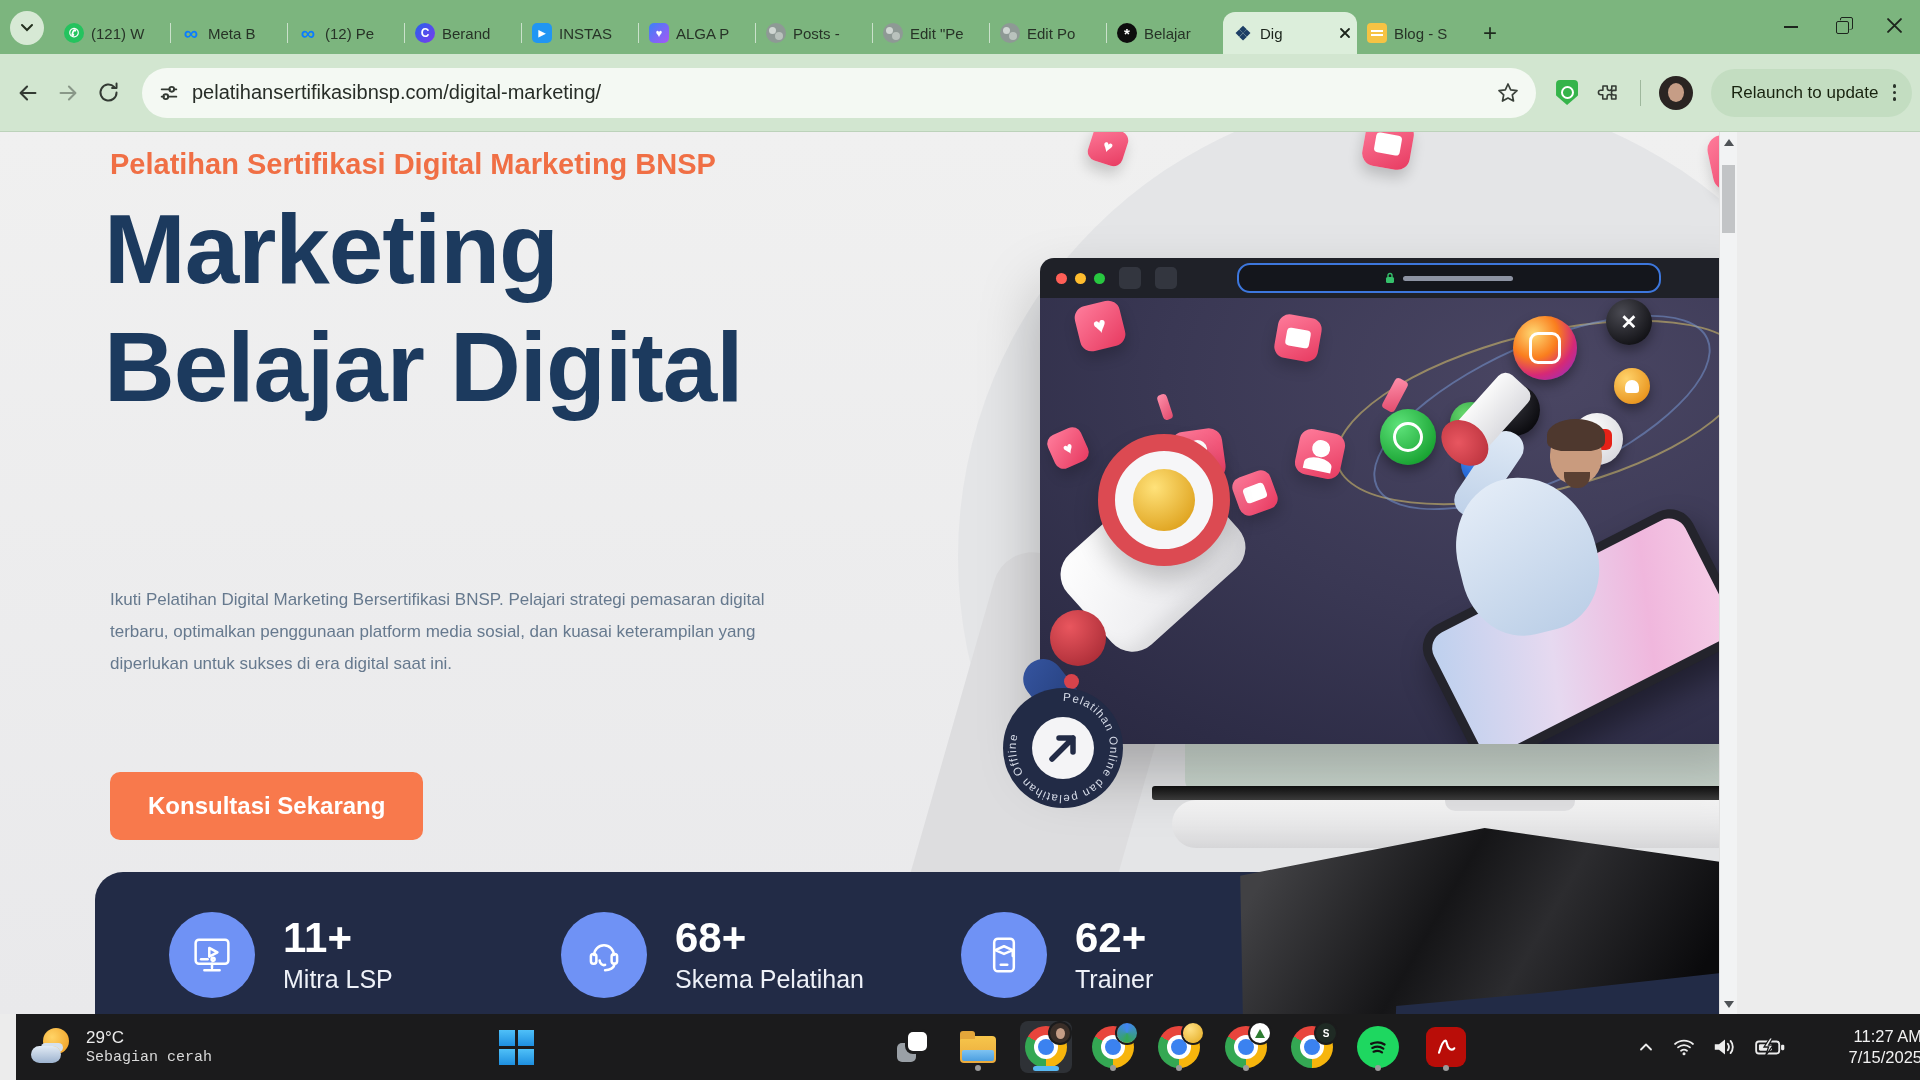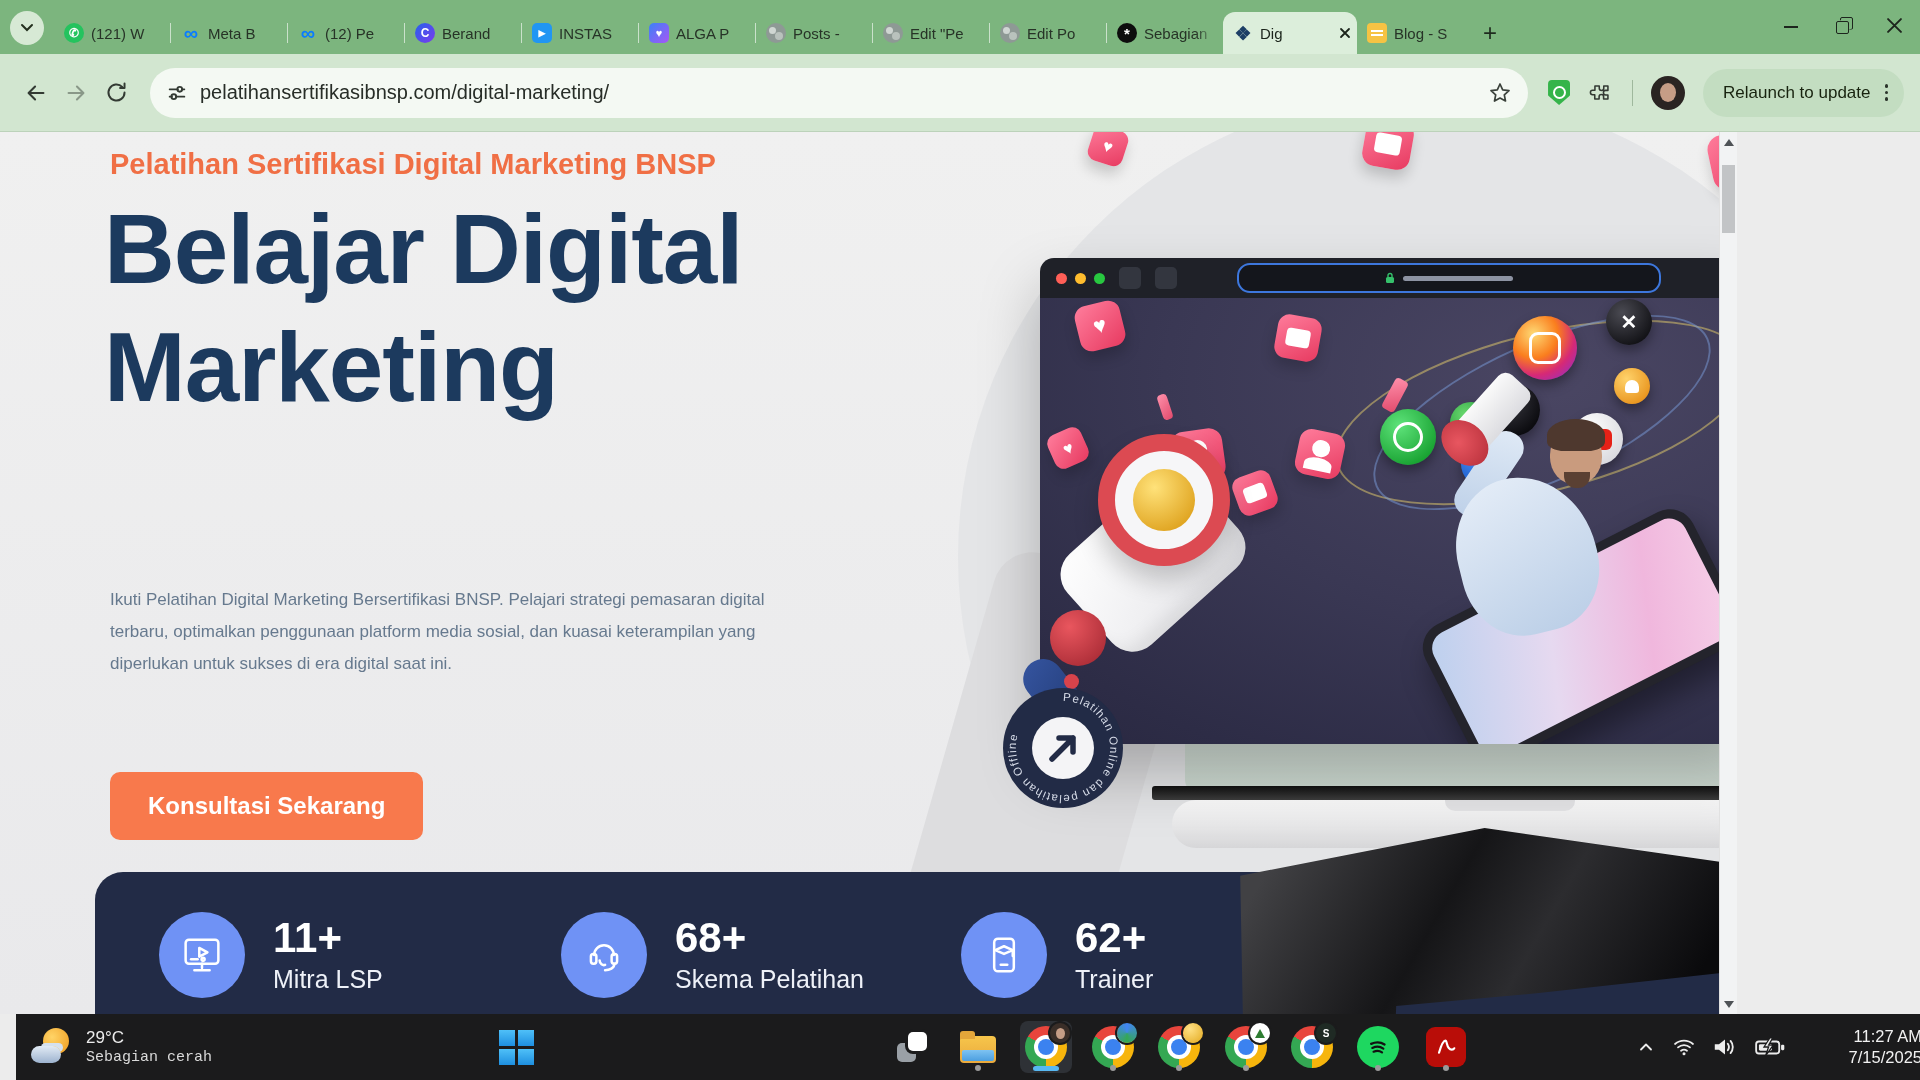--- a/index.html
+++ b/index.html
@@ -29,21 +29,21 @@
   .tico.alga{border-radius:5px;background:linear-gradient(135deg,#3b82f6,#a855f7);font-size:11px;}
   .tico.globe{background:#8e9995;position:relative;overflow:hidden;}
   .tico.globe::before{content:'';position:absolute;left:3px;top:4px;width:7px;height:7px;border-radius:50%;background:#cfd6d2;}
   .tico.globe::after{content:'';position:absolute;right:3px;bottom:3px;width:8px;height:8px;border-radius:50%;background:#b9c2bd;}
   .tico.gpt{background:#0d0d0d;font-size:15px;}
   .tico.bnsp{background:transparent;color:#1d3f66;font-size:19px;}
   .tico.blog{border-radius:4px;background:#f6c344;position:relative;}
   .tico.blog::before{content:'';position:absolute;left:4px;top:7px;width:12px;height:2px;background:#fff;box-shadow:0 4px 0 #fff;}
 
   
-  .toolbar{position:absolute;left:0;top:54px;width:1920px;height:78px;background:#d2e6d0;display:flex;align-items:center;padding:0 16px;box-sizing:border-box;border-bottom:1px solid #bcd2ba;}
+  .toolbar{position:absolute;left:0;top:54px;width:1920px;height:78px;background:#d2e6d0;display:flex;align-items:center;padding:0 8px;box-sizing:border-box;border-bottom:1px solid #bcd2ba;}
   .navbtn{width:40px;height:40px;display:flex;align-items:center;justify-content:center;border-radius:50%;}
   .urlbar{flex:1;height:50px;margin:0 14px;background:#f4f9f3;border-radius:25px;display:flex;align-items:center;padding:0 16px;box-sizing:border-box;}
   .urltext{font-size:20px;color:#272d27;margin-left:12px;flex:1;}
   .tool-right{display:flex;align-items:center;gap:18px;margin-left:6px;}
   .divider{width:1px;height:26px;background:#9fb89d;}
   .avatar{width:34px;height:34px;border-radius:50%;background:#2a2422;position:relative;overflow:hidden;}
   .avatar::after{content:'';position:absolute;left:9px;top:7px;width:16px;height:19px;border-radius:50%;background:#c69d86;}
   .relaunch{height:48px;border-radius:24px;background:#c3ddc1;display:flex;align-items:center;gap:14px;padding:0 16px 0 20px;font-size:17px;color:#18230f;}
   .vdots{display:flex;flex-direction:column;gap:3px;}
   .vdots i{width:3.5px;height:3.5px;border-radius:50%;background:#2a332a;display:block;}
@@ -236,21 +236,21 @@
           <span class="lbl">Edit "Pe</span>
         </div>
       <div class="tabsep"></div>
       <div class="tab">
           <span class="tico globe"></span>
           <span class="lbl">Edit Po</span>
         </div>
       <div class="tabsep"></div>
       <div class="tab">
           <span class="tico gpt">*</span>
-          <span class="lbl">Sebagian</span>
+          <span class="lbl">Belajar</span>
         </div>
       <div class="tab active">
         <span class="tico bnsp">❖</span>
         <span class="lbl">Dig</span>
         <svg width="12" height="12" viewBox="0 0 12 12">
             <path d="M2 2l8 8M10 2l-8 8" stroke="#1b241b" stroke-width="1.8" stroke-linecap="round"></path>
           </svg>
       </div>
       <div class="tab">
           <span class="tico blog"></span>
@@ -316,22 +316,22 @@
       </div>
     </div>
   </div>
 
   <div class="page">
     <div class="bigcircle"></div>
     <div class="ribbon"></div>
 
     <div class="eyebrow">Pelatihan Sertifikasi Digital Marketing BNSP</div>
     <div class="h1">
+      <div>Marketing</div>
       <div>Belajar Digital</div>
-      <div>Marketing</div>
     </div>
     <div class="lede">Ikuti Pelatihan Digital Marketing Bersertifikasi BNSP. Pelajari strategi pemasaran digital terbaru, optimalkan penggunaan platform media sosial, dan kuasai keterampilan yang diperlukan untuk sukses di era digital saat ini.</div>
     <button class="cta">Konsultasi Sekarang</button>
 
     <div class="lap-screen"></div>
     <div class="lap-hinge"></div>
     <div class="lap-deck"></div>
 
     <div class="mockup">
       <div class="m-head">
@@ -436,21 +436,21 @@
         <circle cx="60" cy="60" r="60" fill="#222b46"></circle>
         <text font-size="11.5" fill="#d7dce8" letter-spacing="1.1" font-family="Liberation Sans, sans-serif">
           <textPath href="#bc">Pelatihan Online dan pelatihan Offline</textPath>
         </text>
         <circle cx="60" cy="60" r="31" fill="#f4f4f6"></circle>
         <path d="M49 71L70 50M56 50h14v14" fill="none" stroke="#222b46" stroke-width="5.5" stroke-linecap="round" stroke-linejoin="round"></path>
       </svg>
     </div>
 
     <div class="stats">
-      <div class="stat" style="left:64px">
+      <div class="stat" style="left:74px">
         <div class="circ">
           <svg width="48" height="48" viewBox="0 0 44 44" fill="none" stroke="#fff" stroke-width="2.3" stroke-linecap="round" stroke-linejoin="round">
               <rect x="7" y="8" width="30" height="22" rx="3"></rect>
               <path d="M19.5 15.5l7.5 4-7.5 4z"></path>
               <path d="M12 26h6"></path>
               <circle cx="23" cy="26" r="1.4"></circle>
               <path d="M22 30v4M15 36h14"></path>
             </svg>
         </div>
         <div>

